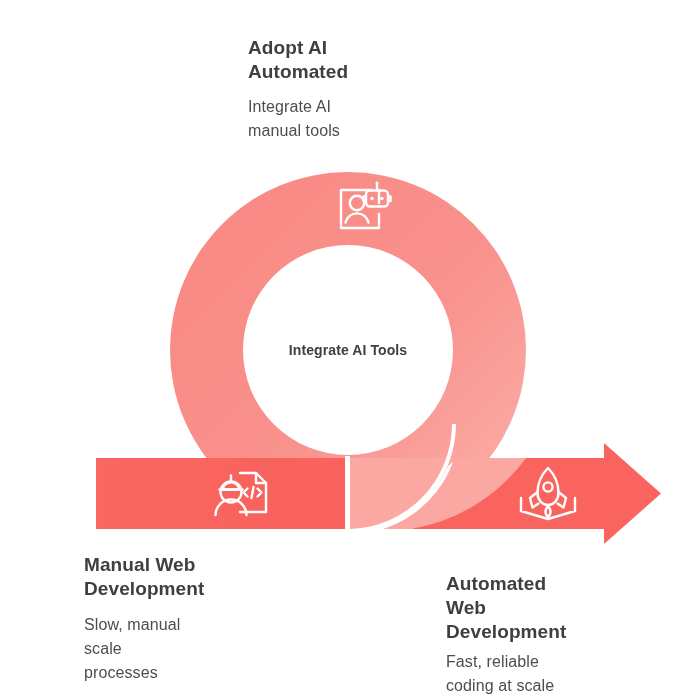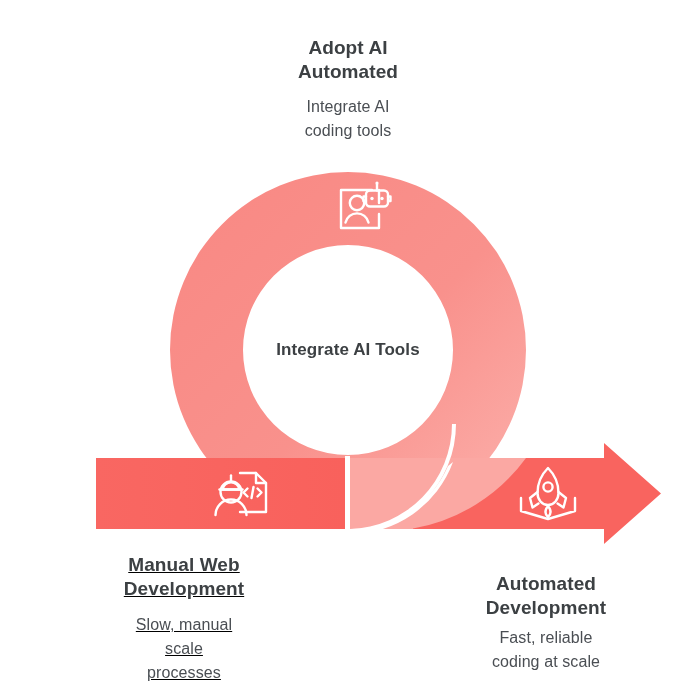--- a/index.html
+++ b/index.html
@@ -27,21 +27,20 @@
     position: absolute;
     left: 0;
     top: 0;
     width: 696px;
     height: 696px;
   }
 
   
   .tblock {
     position: absolute;
-    text-align: center;
   }
   .t-title {
     font-size: 19px;
     font-weight: bold;
     line-height: 24px;
     color: #3c4043;
     letter-spacing: 0.1px;
   }
   .t-desc {
     font-size: 16px;
@@ -57,40 +56,39 @@
     top: 36px;
     width: 200px;
   }
   #top-block .t-desc { margin-top: 11px; }
 
   
   #left-block {
     left: 84px;
     top: 553px;
     width: 200px;
-    text-decoration: underline;
   }
   #left-block .t-desc { margin-top: 12px; }
 
   
   #right-block {
     left: 446px;
     top: 572px;
     width: 200px;
   }
   #right-block .t-desc { margin-top: 6px; }
 
   
   #center-label {
     position: absolute;
     left: 228px;
     top: 338px;
     width: 240px;
     text-align: center;
-    font-size: 17px;
+    font-size: 14px;
     font-weight: bold;
     color: #3c4043;
     letter-spacing: 0.1px;
     line-height: 24px;
   }
 </style>
 </head>
 <body>
 
 <div id="canvas">
@@ -224,39 +222,40 @@
 
   <div id="center-label">Integrate AI Tools</div>
 
   <div class="tblock" id="top-block">
     <div class="t-title">
       <div>Adopt AI</div>
       <div>Automated</div>
     </div>
     <div class="t-desc">
       <div>Integrate AI</div>
-      <div>coding tools</div>
+      <div>manual tools</div>
     </div>
   </div>
 
   <div class="tblock" id="left-block">
     <div class="t-title">
       <div>Manual Web</div>
       <div>Development</div>
     </div>
     <div class="t-desc">
       <div>Slow, manual</div>
       <div>scale</div>
       <div>processes</div>
     </div>
   </div>
 
   <div class="tblock" id="right-block">
     <div class="t-title">
       <div>Automated</div>
+      <div>Web</div>
       <div>Development</div>
     </div>
     <div class="t-desc">
       <div>Fast, reliable</div>
       <div>coding at scale</div>
     </div>
   </div>
 
 </div>
 

